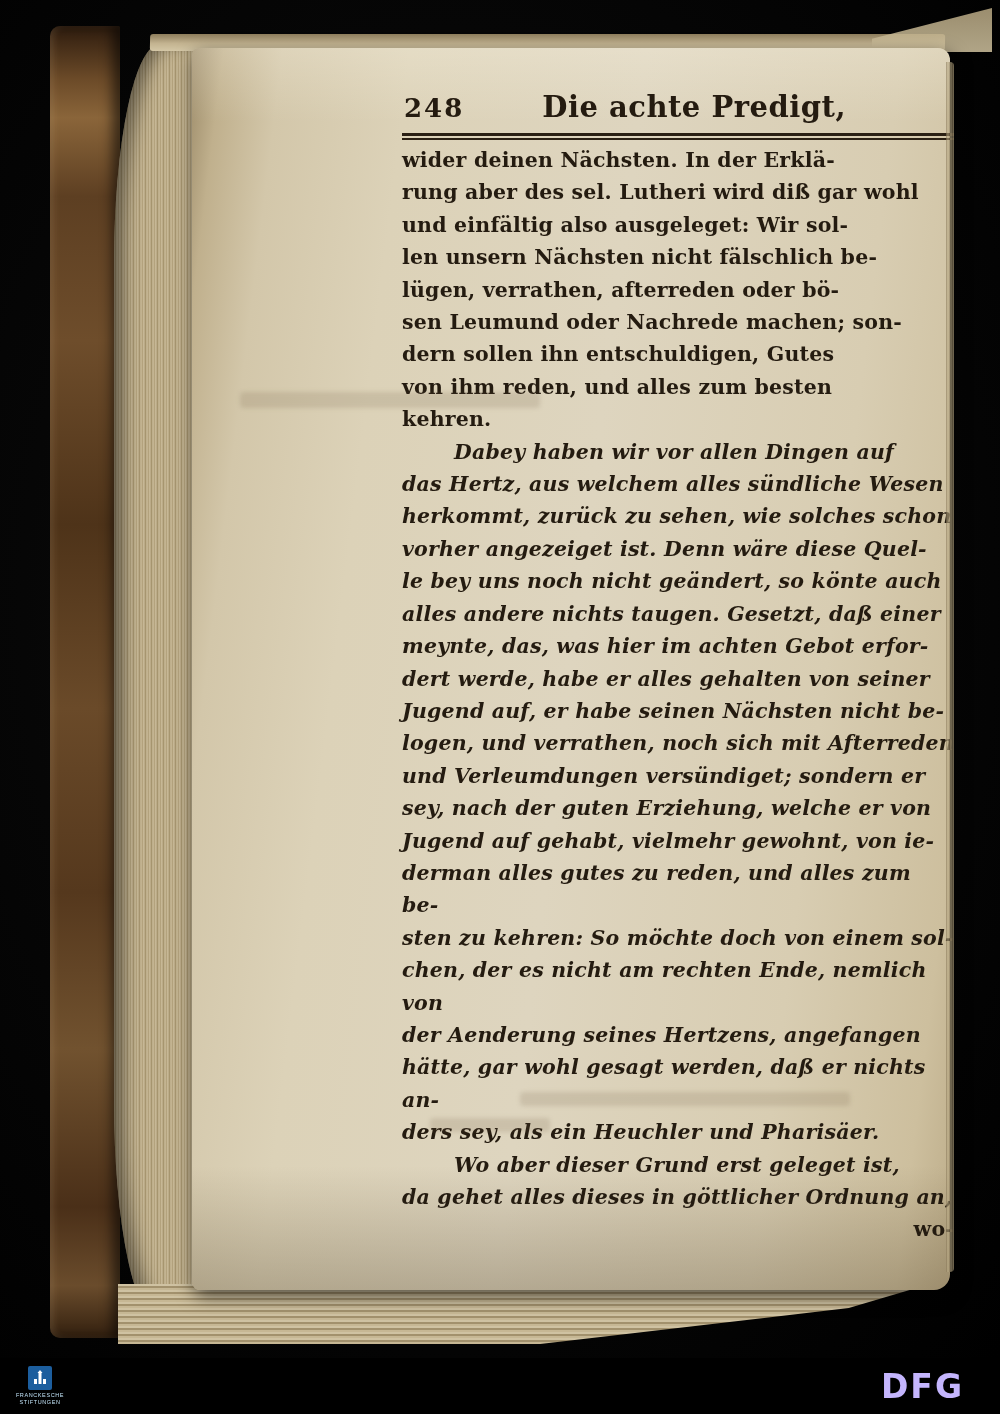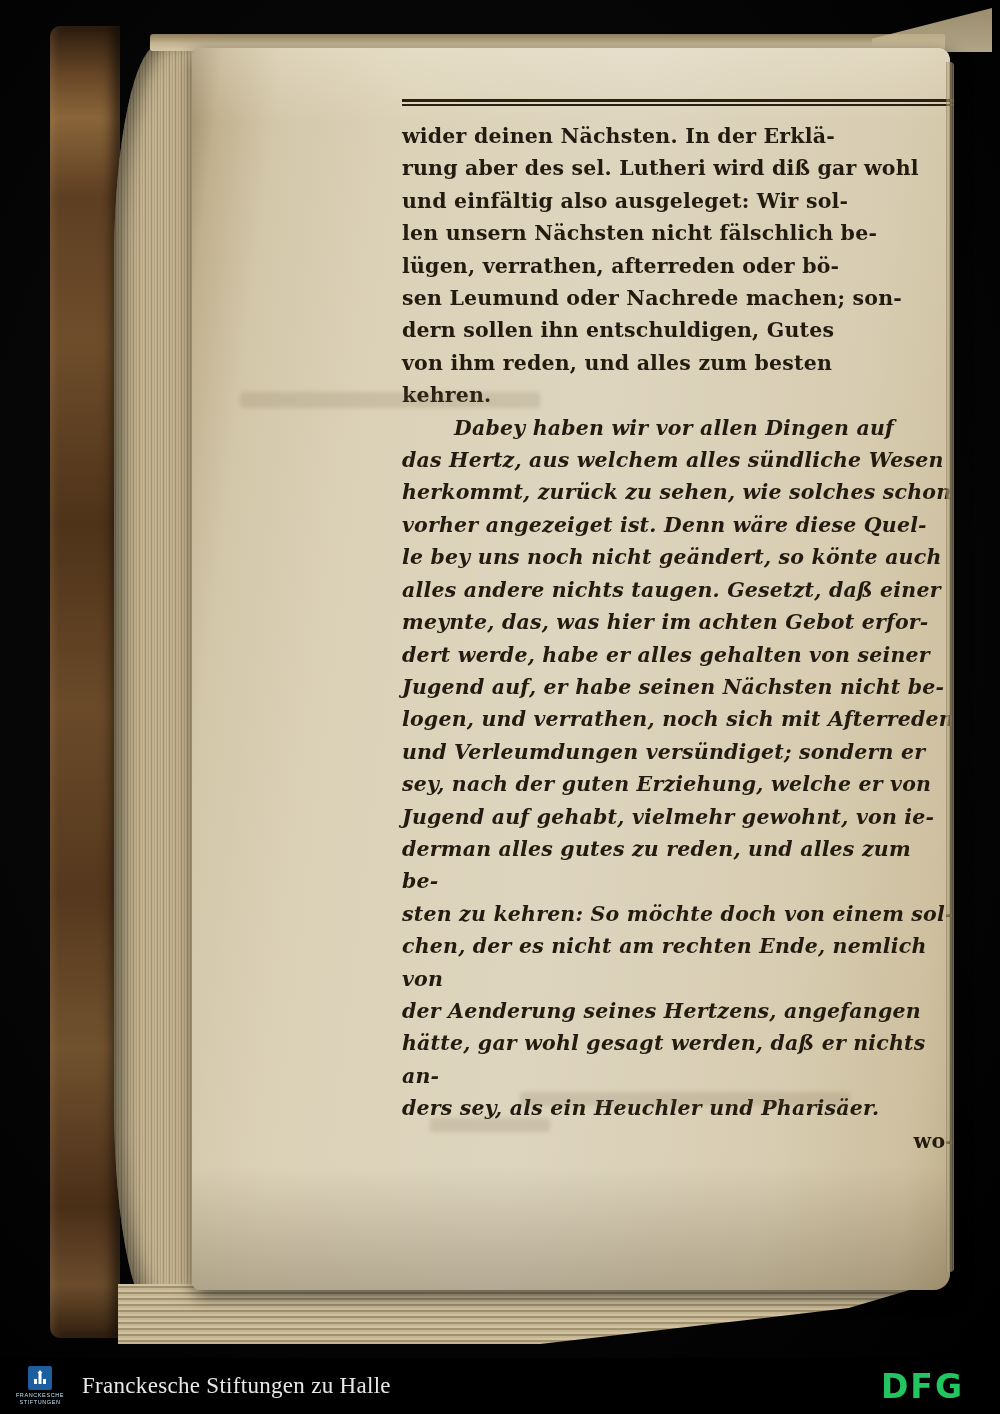--- a/index.html
+++ b/index.html
@@ -92,21 +92,21 @@
     font-size:26px; font-weight:bold; letter-spacing:2px; padding-left:2px;
   }
   .header-title {
     flex:1; text-align:center; font-size:29px; font-weight:bold;
     letter-spacing:.5px; padding-right:30px;
   }
   .header-rule {
     margin-top:9px; height:7px;
     border-top:3px solid #2a2014; border-bottom:2px solid #2a2014;
   }
-  .body-text { margin-top:14px; font-size:20.5px; font-weight:bold;
+  .body-text { margin-top:4px; font-size:20.5px; font-weight:bold;
     line-height:32.4px; letter-spacing:.2px; }
   .body-text p { white-space:pre-line; }
   .body-text p.indent { text-indent:52px;font-style:italic; }
   .catchword { text-align:right; font-size:20.5px;
     font-weight:bold; line-height:32.4px; }
 
   
   .footer {
     position:absolute; left:0; bottom:0; width:1000px; height:56px;
     background:#000; display:flex; align-items:center;
@@ -114,39 +114,43 @@
   .fs-logo { margin-left:14px; display:flex; flex-direction:column; align-items:center; width:52px; }
   .fs-logo-icon { width:24px; height:24px; background:#1c5e9e; border-radius:2px;
     display:flex; align-items:center; justify-content:center; }
   .fs-logo-text { margin-top:2px; font-family:"Liberation Sans", sans-serif;
     font-size:5.5px; letter-spacing:.6px; color:#bfe0f5; line-height:7px; text-align:center; }
   .institution {
     margin-left:16px; color:#e8e8e8; font-family:"Liberation Serif", serif;
     font-size:23px; letter-spacing:.3px;
   }
   .dfg {
-    margin-left:auto; margin-right:36px; color:#22c55e;
+    margin-left:auto; margin-right:36px; color:#c4b5fd;
     font-family:"DejaVu Sans", sans-serif; font-weight:bold;
     font-size:33px; letter-spacing:2px;
   }
 </style>
 </head>
 <body>
 
 <div class="scan">
 
   <div class="spine"></div>
   <div class="edges-left"></div>
   <div class="top-edge"></div>
   <div class="corner-sliver"></div>
   <div class="bottom-edges"></div>
 
   <div class="page">
     <div class="text-block">
 
+      <div class="page-header">
+        <span class="page-number">248</span>
+        <span class="header-title">Die achte Predigt,</span>
+      </div>
 
       <div class="header-rule"></div>
 
       <div class="body-text">
         <p>wider deinen Nächsten. In der Erklä-
 rung aber des sel. Lutheri wird diß gar wohl
 und einfältig also ausgeleget: Wir sol-
 len unsern Nächsten nicht fälschlich be-
 lügen, verrathen, afterreden oder bö-
 sen Leumund oder Nachrede machen; son-
@@ -165,20 +169,22 @@
 logen, und verrathen, noch sich mit Afterreden
 und Verleumdungen versündiget; sondern er
 sey, nach der guten Erziehung, welche er von
 Jugend auf gehabt, vielmehr gewohnt, von ie-
 derman alles gutes zu reden, und alles zum be-
 sten zu kehren: So möchte doch von einem sol-
 chen, der es nicht am rechten Ende, nemlich von
 der Aenderung seines Hertzens, angefangen
 hätte, gar wohl gesagt werden, daß er nichts an-
 ders sey, als ein Heuchler und Pharisäer.</p>
+        <p class="indent">Wo aber dieser Grund erst geleget ist,
+da gehet alles dieses in göttlicher Ordnung an,</p>
         <div class="catchword">wo-</div>
       </div>
 
     </div>
   </div>
 
   <div class="fore-edge"></div>
   <div class="bleed b1"></div>
   <div class="bleed b2"></div>
   <div class="bleed b3"></div>
@@ -193,15 +199,14 @@
         <polygon points="8,0 5.5,3 10.5,3" fill="#ffffff"></polygon>
         <rect x="2" y="9" width="3" height="5" fill="#ffffff"></rect>
         <rect x="11" y="9" width="3" height="5" fill="#ffffff"></rect>
       </svg>
     </div>
     <div class="fs-logo-text">
       <div>FRANCKESCHE</div>
       <div>STIFTUNGEN</div>
     </div>
   </div>
-  <div class="institution">Franckesche Stiftungen zu Halle</div>
   <div class="dfg">DFG</div>
 </div>
 
 </body></html>

